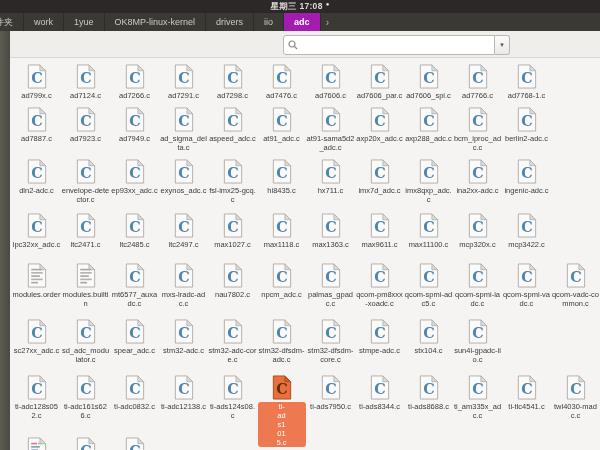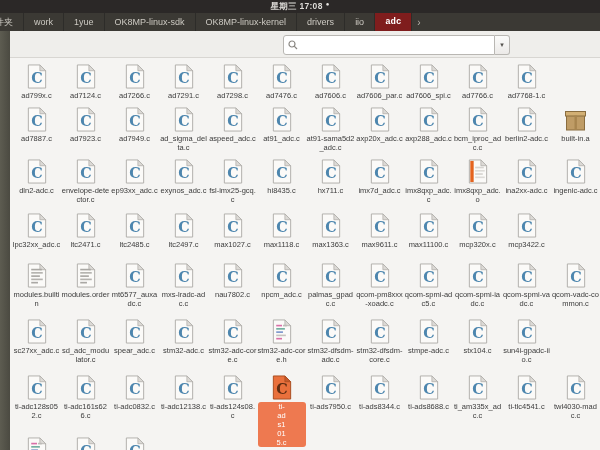--- a/index.html
+++ b/index.html
@@ -13,21 +13,21 @@
   .clock { display:flex; gap:3px; color:#dedcd8; font-size:8.5px;
     font-weight:bold; letter-spacing:.3px; cursor:default; }
   .clock .dot { font-size:6px; color:#e8e6e2; line-height:1; }
 
   
   .pathbar { position:absolute; left:0; top:13px; width:600px; height:18px;
     background:#3b3934; display:flex; align-items:stretch; overflow:hidden; z-index:4; }
   .tabs { display:flex; margin-left:-15px; }
   .tab { padding:0 10px; display:flex; align-items:center; font-size:9px;
     color:#ccc9c2; border-right:1px solid #2d2c29; white-space:nowrap; cursor:pointer; }
-  .tab.active { background:#7f1d1d; color:#ffffff; font-weight:bold;font-family:Liberation Mono, monospace; }
+  .tab.active { background:#a21caf; color:#ffffff; font-weight:bold; }
   .path-chevron { display:flex; align-items:center; padding:0 5px; color:#b5b2ab;
     font-size:10px; cursor:pointer; }
 
   
   .sidewall { position:absolute; left:0; top:31px; width:10px; height:419px;
     background:linear-gradient(90deg,#5d5c51,#4b4a41); }
 
   
   .window { position:absolute; left:10px; top:31px; width:590px; height:419px;
     background:#f5f4f2; }
@@ -79,23 +79,20 @@
   </div>
 
   <div class="tab">
     <span class="tab-label">work</span>
   </div>
 
   <div class="tab">
     <span class="tab-label">1yue</span>
   </div>
 
-  <div class="tab">
-    <span class="tab-label">OK8MP-linux-sdk</span>
-  </div>
 
   <div class="tab">
     <span class="tab-label">OK8MP-linux-kernel</span>
   </div>
 
   <div class="tab">
     <span class="tab-label">drivers</span>
   </div>
 
   <div class="tab">
@@ -367,30 +364,20 @@
     <div class="ficon">
               <svg width="20" height="25" viewBox="0 0 20 26">
                 <path d="M1 1 H13 L19 7 V25 H1 Z" fill="#fbfaf8" stroke="#b0aeaa"></path>
                 <path d="M13 1 V7 H19 Z" fill="#dcdad6" stroke="#b0aeaa" stroke-width="0.8"></path>
                 <text x="10" y="20" text-anchor="middle" font-family="'DejaVu Serif',serif" font-size="15" font-weight="bold" fill="#4d86ae">C</text>
               </svg>
             </div>
     <div class="flabel">berlin2-adc.c</div>
   </div>
 
-  <div class="file-item">
-    <div class="ficon">
-              <svg width="23" height="24" viewBox="0 0 23 24">
-                <rect x="2.5" y="7" width="18" height="15" fill="#bf9c66" stroke="#8a6d3f"></rect>
-                <rect x="1.5" y="3.5" width="20" height="4.5" fill="#d2af74" stroke="#8a6d3f"></rect>
-                <rect x="10.5" y="7.5" width="2.4" height="14" fill="#a8854f"></rect>
-              </svg>
-            </div>
-    <div class="flabel">built-in.a</div>
-  </div>
 </div>
         <div class="file-row">
   <div class="file-item">
     <div class="ficon">
               <svg width="20" height="25" viewBox="0 0 20 26">
                 <path d="M1 1 H13 L19 7 V25 H1 Z" fill="#fbfaf8" stroke="#b0aeaa"></path>
                 <path d="M13 1 V7 H19 Z" fill="#dcdad6" stroke="#b0aeaa" stroke-width="0.8"></path>
                 <text x="10" y="20" text-anchor="middle" font-family="'DejaVu Serif',serif" font-size="15" font-weight="bold" fill="#4d86ae">C</text>
               </svg>
             </div>
@@ -478,34 +465,20 @@
     <div class="ficon">
               <svg width="20" height="25" viewBox="0 0 20 26">
                 <path d="M1 1 H13 L19 7 V25 H1 Z" fill="#fbfaf8" stroke="#b0aeaa"></path>
                 <path d="M13 1 V7 H19 Z" fill="#dcdad6" stroke="#b0aeaa" stroke-width="0.8"></path>
                 <text x="10" y="20" text-anchor="middle" font-family="'DejaVu Serif',serif" font-size="15" font-weight="bold" fill="#4d86ae">C</text>
               </svg>
             </div>
     <div class="flabel">imx8qxp_adc.c</div>
   </div>
 
-  <div class="file-item">
-    <div class="ficon">
-              <svg width="20" height="25" viewBox="0 0 20 26">
-                <path d="M1 1 H13 L19 7 V25 H1 Z" fill="#fbfaf8" stroke="#b0aeaa"></path>
-                <path d="M13 1 V7 H19 Z" fill="#dcdad6" stroke="#b0aeaa" stroke-width="0.8"></path>
-                <rect x="2" y="2" width="3.5" height="22" fill="#e4641f"></rect>
-                <rect x="7" y="8" width="9" height="1.7" fill="#d6d4d0"></rect>
-                <rect x="7" y="11.4" width="10" height="1.7" fill="#dddbd7"></rect>
-                <rect x="7" y="14.8" width="8" height="1.7" fill="#d6d4d0"></rect>
-                <rect x="7" y="18.2" width="10" height="1.7" fill="#dddbd7"></rect>
-              </svg>
-            </div>
-    <div class="flabel">imx8qxp_adc.o</div>
-  </div>
 
   <div class="file-item">
     <div class="ficon">
               <svg width="20" height="25" viewBox="0 0 20 26">
                 <path d="M1 1 H13 L19 7 V25 H1 Z" fill="#fbfaf8" stroke="#b0aeaa"></path>
                 <path d="M13 1 V7 H19 Z" fill="#dcdad6" stroke="#b0aeaa" stroke-width="0.8"></path>
                 <text x="10" y="20" text-anchor="middle" font-family="'DejaVu Serif',serif" font-size="15" font-weight="bold" fill="#4d86ae">C</text>
               </svg>
             </div>
     <div class="flabel">ina2xx-adc.c</div>
@@ -651,36 +624,36 @@
               <svg width="20" height="25" viewBox="0 0 20 26">
                 <path d="M1 1 H13 L19 7 V25 H1 Z" fill="#fbfaf8" stroke="#b0aeaa"></path>
                 <path d="M13 1 V7 H19 Z" fill="#dcdad6" stroke="#b0aeaa" stroke-width="0.8"></path>
                 <rect x="4" y="6" width="11" height="1.7" fill="#aaa8a4"></rect>
                 <rect x="4" y="9.4" width="12" height="1.7" fill="#b4b2ae"></rect>
                 <rect x="4" y="12.8" width="9" height="1.7" fill="#aaa8a4"></rect>
                 <rect x="4" y="16.2" width="12" height="1.7" fill="#b4b2ae"></rect>
                 <rect x="4" y="19.6" width="7" height="1.7" fill="#aaa8a4"></rect>
               </svg>
             </div>
-    <div class="flabel">modules.builtin</div>
+    <div class="flabel">modules.order</div>
   </div>
 
   <div class="file-item">
     <div class="ficon">
               <svg width="20" height="25" viewBox="0 0 20 26">
                 <path d="M1 1 H13 L19 7 V25 H1 Z" fill="#fbfaf8" stroke="#b0aeaa"></path>
                 <path d="M13 1 V7 H19 Z" fill="#dcdad6" stroke="#b0aeaa" stroke-width="0.8"></path>
                 <rect x="4" y="6" width="11" height="1.7" fill="#aaa8a4"></rect>
                 <rect x="4" y="9.4" width="12" height="1.7" fill="#b4b2ae"></rect>
                 <rect x="4" y="12.8" width="9" height="1.7" fill="#aaa8a4"></rect>
                 <rect x="4" y="16.2" width="12" height="1.7" fill="#b4b2ae"></rect>
                 <rect x="4" y="19.6" width="7" height="1.7" fill="#aaa8a4"></rect>
               </svg>
             </div>
-    <div class="flabel">modules.order</div>
+    <div class="flabel">modules.builtin</div>
   </div>
 
   <div class="file-item">
     <div class="ficon">
               <svg width="20" height="25" viewBox="0 0 20 26">
                 <path d="M1 1 H13 L19 7 V25 H1 Z" fill="#fbfaf8" stroke="#b0aeaa"></path>
                 <path d="M13 1 V7 H19 Z" fill="#dcdad6" stroke="#b0aeaa" stroke-width="0.8"></path>
                 <text x="10" y="20" text-anchor="middle" font-family="'DejaVu Serif',serif" font-size="15" font-weight="bold" fill="#4d86ae">C</text>
               </svg>
             </div>
@@ -835,239 +808,224 @@
     <div class="ficon">
               <svg width="20" height="25" viewBox="0 0 20 26">
                 <path d="M1 1 H13 L19 7 V25 H1 Z" fill="#fbfaf8" stroke="#b0aeaa"></path>
                 <path d="M13 1 V7 H19 Z" fill="#dcdad6" stroke="#b0aeaa" stroke-width="0.8"></path>
                 <text x="10" y="20" text-anchor="middle" font-family="'DejaVu Serif',serif" font-size="15" font-weight="bold" fill="#4d86ae">C</text>
               </svg>
             </div>
     <div class="flabel">stm32-adc-core.c</div>
   </div>
 
+
+
+  <div class="file-item">
+    <div class="ficon">
+              <svg width="20" height="25" viewBox="0 0 20 26">
+                <path d="M1 1 H13 L19 7 V25 H1 Z" fill="#fbfaf8" stroke="#b0aeaa"></path>
+                <path d="M13 1 V7 H19 Z" fill="#dcdad6" stroke="#b0aeaa" stroke-width="0.8"></path>
+                <text x="10" y="20" text-anchor="middle" font-family="'DejaVu Serif',serif" font-size="15" font-weight="bold" fill="#4d86ae">C</text>
+              </svg>
+            </div>
+    <div class="flabel">stm32-dfsdm-adc.c</div>
+  </div>
+
+  <div class="file-item">
+    <div class="ficon">
+              <svg width="20" height="25" viewBox="0 0 20 26">
+                <path d="M1 1 H13 L19 7 V25 H1 Z" fill="#fbfaf8" stroke="#b0aeaa"></path>
+                <path d="M13 1 V7 H19 Z" fill="#dcdad6" stroke="#b0aeaa" stroke-width="0.8"></path>
+                <text x="10" y="20" text-anchor="middle" font-family="'DejaVu Serif',serif" font-size="15" font-weight="bold" fill="#4d86ae">C</text>
+              </svg>
+            </div>
+    <div class="flabel">stm32-dfsdm-core.c</div>
+  </div>
+
+  <div class="file-item">
+    <div class="ficon">
+              <svg width="20" height="25" viewBox="0 0 20 26">
+                <path d="M1 1 H13 L19 7 V25 H1 Z" fill="#fbfaf8" stroke="#b0aeaa"></path>
+                <path d="M13 1 V7 H19 Z" fill="#dcdad6" stroke="#b0aeaa" stroke-width="0.8"></path>
+                <text x="10" y="20" text-anchor="middle" font-family="'DejaVu Serif',serif" font-size="15" font-weight="bold" fill="#4d86ae">C</text>
+              </svg>
+            </div>
+    <div class="flabel">stmpe-adc.c</div>
+  </div>
+
+  <div class="file-item">
+    <div class="ficon">
+              <svg width="20" height="25" viewBox="0 0 20 26">
+                <path d="M1 1 H13 L19 7 V25 H1 Z" fill="#fbfaf8" stroke="#b0aeaa"></path>
+                <path d="M13 1 V7 H19 Z" fill="#dcdad6" stroke="#b0aeaa" stroke-width="0.8"></path>
+                <text x="10" y="20" text-anchor="middle" font-family="'DejaVu Serif',serif" font-size="15" font-weight="bold" fill="#4d86ae">C</text>
+              </svg>
+            </div>
+    <div class="flabel">stx104.c</div>
+  </div>
+
+  <div class="file-item">
+    <div class="ficon">
+              <svg width="20" height="25" viewBox="0 0 20 26">
+                <path d="M1 1 H13 L19 7 V25 H1 Z" fill="#fbfaf8" stroke="#b0aeaa"></path>
+                <path d="M13 1 V7 H19 Z" fill="#dcdad6" stroke="#b0aeaa" stroke-width="0.8"></path>
+                <text x="10" y="20" text-anchor="middle" font-family="'DejaVu Serif',serif" font-size="15" font-weight="bold" fill="#4d86ae">C</text>
+              </svg>
+            </div>
+    <div class="flabel">sun4i-gpadc-iio.c</div>
+  </div>
+</div>
+        <div class="file-row">
+  <div class="file-item">
+    <div class="ficon">
+              <svg width="20" height="25" viewBox="0 0 20 26">
+                <path d="M1 1 H13 L19 7 V25 H1 Z" fill="#fbfaf8" stroke="#b0aeaa"></path>
+                <path d="M13 1 V7 H19 Z" fill="#dcdad6" stroke="#b0aeaa" stroke-width="0.8"></path>
+                <text x="10" y="20" text-anchor="middle" font-family="'DejaVu Serif',serif" font-size="15" font-weight="bold" fill="#4d86ae">C</text>
+              </svg>
+            </div>
+    <div class="flabel">ti-adc128s052.c</div>
+  </div>
+
+  <div class="file-item">
+    <div class="ficon">
+              <svg width="20" height="25" viewBox="0 0 20 26">
+                <path d="M1 1 H13 L19 7 V25 H1 Z" fill="#fbfaf8" stroke="#b0aeaa"></path>
+                <path d="M13 1 V7 H19 Z" fill="#dcdad6" stroke="#b0aeaa" stroke-width="0.8"></path>
+                <text x="10" y="20" text-anchor="middle" font-family="'DejaVu Serif',serif" font-size="15" font-weight="bold" fill="#4d86ae">C</text>
+              </svg>
+            </div>
+    <div class="flabel">ti-adc161s626.c</div>
+  </div>
+
+  <div class="file-item">
+    <div class="ficon">
+              <svg width="20" height="25" viewBox="0 0 20 26">
+                <path d="M1 1 H13 L19 7 V25 H1 Z" fill="#fbfaf8" stroke="#b0aeaa"></path>
+                <path d="M13 1 V7 H19 Z" fill="#dcdad6" stroke="#b0aeaa" stroke-width="0.8"></path>
+                <text x="10" y="20" text-anchor="middle" font-family="'DejaVu Serif',serif" font-size="15" font-weight="bold" fill="#4d86ae">C</text>
+              </svg>
+            </div>
+    <div class="flabel">ti-adc0832.c</div>
+  </div>
+
+  <div class="file-item">
+    <div class="ficon">
+              <svg width="20" height="25" viewBox="0 0 20 26">
+                <path d="M1 1 H13 L19 7 V25 H1 Z" fill="#fbfaf8" stroke="#b0aeaa"></path>
+                <path d="M13 1 V7 H19 Z" fill="#dcdad6" stroke="#b0aeaa" stroke-width="0.8"></path>
+                <text x="10" y="20" text-anchor="middle" font-family="'DejaVu Serif',serif" font-size="15" font-weight="bold" fill="#4d86ae">C</text>
+              </svg>
+            </div>
+    <div class="flabel">ti-adc12138.c</div>
+  </div>
+
+  <div class="file-item">
+    <div class="ficon">
+              <svg width="20" height="25" viewBox="0 0 20 26">
+                <path d="M1 1 H13 L19 7 V25 H1 Z" fill="#fbfaf8" stroke="#b0aeaa"></path>
+                <path d="M13 1 V7 H19 Z" fill="#dcdad6" stroke="#b0aeaa" stroke-width="0.8"></path>
+                <text x="10" y="20" text-anchor="middle" font-family="'DejaVu Serif',serif" font-size="15" font-weight="bold" fill="#4d86ae">C</text>
+              </svg>
+            </div>
+    <div class="flabel">ti-ads124s08.c</div>
+  </div>
+
+  <div class="file-item selected">
+    <div class="ficon">
+              <svg width="20" height="25" viewBox="0 0 20 26">
+                <path d="M1 1 H13 L19 7 V25 H1 Z" fill="#e9703c" stroke="#a84c1f"></path>
+                <path d="M13 1 V7 H19 Z" fill="#c55a2c" stroke="#a84c1f" stroke-width="0.8"></path>
+                <text x="10" y="20" text-anchor="middle" font-family="'DejaVu Serif',serif" font-size="15" font-weight="bold" fill="#5f2d12">C</text>
+              </svg>
+            </div>
+    <div class="flabel">ti-ads1015.c</div>
+  </div>
+
+  <div class="file-item">
+    <div class="ficon">
+              <svg width="20" height="25" viewBox="0 0 20 26">
+                <path d="M1 1 H13 L19 7 V25 H1 Z" fill="#fbfaf8" stroke="#b0aeaa"></path>
+                <path d="M13 1 V7 H19 Z" fill="#dcdad6" stroke="#b0aeaa" stroke-width="0.8"></path>
+                <text x="10" y="20" text-anchor="middle" font-family="'DejaVu Serif',serif" font-size="15" font-weight="bold" fill="#4d86ae">C</text>
+              </svg>
+            </div>
+    <div class="flabel">ti-ads7950.c</div>
+  </div>
+
+  <div class="file-item">
+    <div class="ficon">
+              <svg width="20" height="25" viewBox="0 0 20 26">
+                <path d="M1 1 H13 L19 7 V25 H1 Z" fill="#fbfaf8" stroke="#b0aeaa"></path>
+                <path d="M13 1 V7 H19 Z" fill="#dcdad6" stroke="#b0aeaa" stroke-width="0.8"></path>
+                <text x="10" y="20" text-anchor="middle" font-family="'DejaVu Serif',serif" font-size="15" font-weight="bold" fill="#4d86ae">C</text>
+              </svg>
+            </div>
+    <div class="flabel">ti-ads8344.c</div>
+  </div>
+
+  <div class="file-item">
+    <div class="ficon">
+              <svg width="20" height="25" viewBox="0 0 20 26">
+                <path d="M1 1 H13 L19 7 V25 H1 Z" fill="#fbfaf8" stroke="#b0aeaa"></path>
+                <path d="M13 1 V7 H19 Z" fill="#dcdad6" stroke="#b0aeaa" stroke-width="0.8"></path>
+                <text x="10" y="20" text-anchor="middle" font-family="'DejaVu Serif',serif" font-size="15" font-weight="bold" fill="#4d86ae">C</text>
+              </svg>
+            </div>
+    <div class="flabel">ti-ads8688.c</div>
+  </div>
+
+  <div class="file-item">
+    <div class="ficon">
+              <svg width="20" height="25" viewBox="0 0 20 26">
+                <path d="M1 1 H13 L19 7 V25 H1 Z" fill="#fbfaf8" stroke="#b0aeaa"></path>
+                <path d="M13 1 V7 H19 Z" fill="#dcdad6" stroke="#b0aeaa" stroke-width="0.8"></path>
+                <text x="10" y="20" text-anchor="middle" font-family="'DejaVu Serif',serif" font-size="15" font-weight="bold" fill="#4d86ae">C</text>
+              </svg>
+            </div>
+    <div class="flabel">ti_am335x_adc.c</div>
+  </div>
+
+  <div class="file-item">
+    <div class="ficon">
+              <svg width="20" height="25" viewBox="0 0 20 26">
+                <path d="M1 1 H13 L19 7 V25 H1 Z" fill="#fbfaf8" stroke="#b0aeaa"></path>
+                <path d="M13 1 V7 H19 Z" fill="#dcdad6" stroke="#b0aeaa" stroke-width="0.8"></path>
+                <text x="10" y="20" text-anchor="middle" font-family="'DejaVu Serif',serif" font-size="15" font-weight="bold" fill="#4d86ae">C</text>
+              </svg>
+            </div>
+    <div class="flabel">ti-tlc4541.c</div>
+  </div>
+
+  <div class="file-item">
+    <div class="ficon">
+              <svg width="20" height="25" viewBox="0 0 20 26">
+                <path d="M1 1 H13 L19 7 V25 H1 Z" fill="#fbfaf8" stroke="#b0aeaa"></path>
+                <path d="M13 1 V7 H19 Z" fill="#dcdad6" stroke="#b0aeaa" stroke-width="0.8"></path>
+                <text x="10" y="20" text-anchor="middle" font-family="'DejaVu Serif',serif" font-size="15" font-weight="bold" fill="#4d86ae">C</text>
+              </svg>
+            </div>
+    <div class="flabel">twl4030-madc.c</div>
+  </div>
+</div>
+        <div class="file-row">
   <div class="file-item">
     <div class="ficon">
               <svg width="20" height="25" viewBox="0 0 20 26">
                 <path d="M1 1 H13 L19 7 V25 H1 Z" fill="#fbfaf8" stroke="#b0aeaa"></path>
                 <path d="M13 1 V7 H19 Z" fill="#dcdad6" stroke="#b0aeaa" stroke-width="0.8"></path>
                 <rect x="4" y="6" width="6" height="1.7" fill="#d96fa8"></rect>
                 <rect x="11" y="6" width="4" height="1.7" fill="#bdbbb7"></rect>
                 <rect x="4" y="9.4" width="9" height="1.7" fill="#6fae9e"></rect>
                 <rect x="4" y="12.8" width="7" height="1.7" fill="#7a95cc"></rect>
                 <rect x="4" y="16.2" width="10" height="1.7" fill="#c6c4c0"></rect>
                 <rect x="4" y="19.6" width="6" height="1.7" fill="#d96fa8"></rect>
               </svg>
             </div>
-    <div class="flabel">stm32-adc-core.h</div>
-  </div>
-
-
-  <div class="file-item">
-    <div class="ficon">
-              <svg width="20" height="25" viewBox="0 0 20 26">
-                <path d="M1 1 H13 L19 7 V25 H1 Z" fill="#fbfaf8" stroke="#b0aeaa"></path>
-                <path d="M13 1 V7 H19 Z" fill="#dcdad6" stroke="#b0aeaa" stroke-width="0.8"></path>
-                <text x="10" y="20" text-anchor="middle" font-family="'DejaVu Serif',serif" font-size="15" font-weight="bold" fill="#4d86ae">C</text>
-              </svg>
-            </div>
-    <div class="flabel">stm32-dfsdm-adc.c</div>
-  </div>
-
-  <div class="file-item">
-    <div class="ficon">
-              <svg width="20" height="25" viewBox="0 0 20 26">
-                <path d="M1 1 H13 L19 7 V25 H1 Z" fill="#fbfaf8" stroke="#b0aeaa"></path>
-                <path d="M13 1 V7 H19 Z" fill="#dcdad6" stroke="#b0aeaa" stroke-width="0.8"></path>
-                <text x="10" y="20" text-anchor="middle" font-family="'DejaVu Serif',serif" font-size="15" font-weight="bold" fill="#4d86ae">C</text>
-              </svg>
-            </div>
-    <div class="flabel">stm32-dfsdm-core.c</div>
-  </div>
-
-  <div class="file-item">
-    <div class="ficon">
-              <svg width="20" height="25" viewBox="0 0 20 26">
-                <path d="M1 1 H13 L19 7 V25 H1 Z" fill="#fbfaf8" stroke="#b0aeaa"></path>
-                <path d="M13 1 V7 H19 Z" fill="#dcdad6" stroke="#b0aeaa" stroke-width="0.8"></path>
-                <text x="10" y="20" text-anchor="middle" font-family="'DejaVu Serif',serif" font-size="15" font-weight="bold" fill="#4d86ae">C</text>
-              </svg>
-            </div>
-    <div class="flabel">stmpe-adc.c</div>
-  </div>
-
-  <div class="file-item">
-    <div class="ficon">
-              <svg width="20" height="25" viewBox="0 0 20 26">
-                <path d="M1 1 H13 L19 7 V25 H1 Z" fill="#fbfaf8" stroke="#b0aeaa"></path>
-                <path d="M13 1 V7 H19 Z" fill="#dcdad6" stroke="#b0aeaa" stroke-width="0.8"></path>
-                <text x="10" y="20" text-anchor="middle" font-family="'DejaVu Serif',serif" font-size="15" font-weight="bold" fill="#4d86ae">C</text>
-              </svg>
-            </div>
-    <div class="flabel">stx104.c</div>
-  </div>
-
-  <div class="file-item">
-    <div class="ficon">
-              <svg width="20" height="25" viewBox="0 0 20 26">
-                <path d="M1 1 H13 L19 7 V25 H1 Z" fill="#fbfaf8" stroke="#b0aeaa"></path>
-                <path d="M13 1 V7 H19 Z" fill="#dcdad6" stroke="#b0aeaa" stroke-width="0.8"></path>
-                <text x="10" y="20" text-anchor="middle" font-family="'DejaVu Serif',serif" font-size="15" font-weight="bold" fill="#4d86ae">C</text>
-              </svg>
-            </div>
-    <div class="flabel">sun4i-gpadc-iio.c</div>
-  </div>
-</div>
-        <div class="file-row">
-  <div class="file-item">
-    <div class="ficon">
-              <svg width="20" height="25" viewBox="0 0 20 26">
-                <path d="M1 1 H13 L19 7 V25 H1 Z" fill="#fbfaf8" stroke="#b0aeaa"></path>
-                <path d="M13 1 V7 H19 Z" fill="#dcdad6" stroke="#b0aeaa" stroke-width="0.8"></path>
-                <text x="10" y="20" text-anchor="middle" font-family="'DejaVu Serif',serif" font-size="15" font-weight="bold" fill="#4d86ae">C</text>
-              </svg>
-            </div>
-    <div class="flabel">ti-adc128s052.c</div>
-  </div>
-
-  <div class="file-item">
-    <div class="ficon">
-              <svg width="20" height="25" viewBox="0 0 20 26">
-                <path d="M1 1 H13 L19 7 V25 H1 Z" fill="#fbfaf8" stroke="#b0aeaa"></path>
-                <path d="M13 1 V7 H19 Z" fill="#dcdad6" stroke="#b0aeaa" stroke-width="0.8"></path>
-                <text x="10" y="20" text-anchor="middle" font-family="'DejaVu Serif',serif" font-size="15" font-weight="bold" fill="#4d86ae">C</text>
-              </svg>
-            </div>
-    <div class="flabel">ti-adc161s626.c</div>
-  </div>
-
-  <div class="file-item">
-    <div class="ficon">
-              <svg width="20" height="25" viewBox="0 0 20 26">
-                <path d="M1 1 H13 L19 7 V25 H1 Z" fill="#fbfaf8" stroke="#b0aeaa"></path>
-                <path d="M13 1 V7 H19 Z" fill="#dcdad6" stroke="#b0aeaa" stroke-width="0.8"></path>
-                <text x="10" y="20" text-anchor="middle" font-family="'DejaVu Serif',serif" font-size="15" font-weight="bold" fill="#4d86ae">C</text>
-              </svg>
-            </div>
-    <div class="flabel">ti-adc0832.c</div>
-  </div>
-
-  <div class="file-item">
-    <div class="ficon">
-              <svg width="20" height="25" viewBox="0 0 20 26">
-                <path d="M1 1 H13 L19 7 V25 H1 Z" fill="#fbfaf8" stroke="#b0aeaa"></path>
-                <path d="M13 1 V7 H19 Z" fill="#dcdad6" stroke="#b0aeaa" stroke-width="0.8"></path>
-                <text x="10" y="20" text-anchor="middle" font-family="'DejaVu Serif',serif" font-size="15" font-weight="bold" fill="#4d86ae">C</text>
-              </svg>
-            </div>
-    <div class="flabel">ti-adc12138.c</div>
-  </div>
-
-  <div class="file-item">
-    <div class="ficon">
-              <svg width="20" height="25" viewBox="0 0 20 26">
-                <path d="M1 1 H13 L19 7 V25 H1 Z" fill="#fbfaf8" stroke="#b0aeaa"></path>
-                <path d="M13 1 V7 H19 Z" fill="#dcdad6" stroke="#b0aeaa" stroke-width="0.8"></path>
-                <text x="10" y="20" text-anchor="middle" font-family="'DejaVu Serif',serif" font-size="15" font-weight="bold" fill="#4d86ae">C</text>
-              </svg>
-            </div>
-    <div class="flabel">ti-ads124s08.c</div>
-  </div>
-
-  <div class="file-item selected">
-    <div class="ficon">
-              <svg width="20" height="25" viewBox="0 0 20 26">
-                <path d="M1 1 H13 L19 7 V25 H1 Z" fill="#e9703c" stroke="#a84c1f"></path>
-                <path d="M13 1 V7 H19 Z" fill="#c55a2c" stroke="#a84c1f" stroke-width="0.8"></path>
-                <text x="10" y="20" text-anchor="middle" font-family="'DejaVu Serif',serif" font-size="15" font-weight="bold" fill="#5f2d12">C</text>
-              </svg>
-            </div>
-    <div class="flabel">ti-ads1015.c</div>
-  </div>
-
-  <div class="file-item">
-    <div class="ficon">
-              <svg width="20" height="25" viewBox="0 0 20 26">
-                <path d="M1 1 H13 L19 7 V25 H1 Z" fill="#fbfaf8" stroke="#b0aeaa"></path>
-                <path d="M13 1 V7 H19 Z" fill="#dcdad6" stroke="#b0aeaa" stroke-width="0.8"></path>
-                <text x="10" y="20" text-anchor="middle" font-family="'DejaVu Serif',serif" font-size="15" font-weight="bold" fill="#4d86ae">C</text>
-              </svg>
-            </div>
-    <div class="flabel">ti-ads7950.c</div>
-  </div>
-
-  <div class="file-item">
-    <div class="ficon">
-              <svg width="20" height="25" viewBox="0 0 20 26">
-                <path d="M1 1 H13 L19 7 V25 H1 Z" fill="#fbfaf8" stroke="#b0aeaa"></path>
-                <path d="M13 1 V7 H19 Z" fill="#dcdad6" stroke="#b0aeaa" stroke-width="0.8"></path>
-                <text x="10" y="20" text-anchor="middle" font-family="'DejaVu Serif',serif" font-size="15" font-weight="bold" fill="#4d86ae">C</text>
-              </svg>
-            </div>
-    <div class="flabel">ti-ads8344.c</div>
-  </div>
-
-  <div class="file-item">
-    <div class="ficon">
-              <svg width="20" height="25" viewBox="0 0 20 26">
-                <path d="M1 1 H13 L19 7 V25 H1 Z" fill="#fbfaf8" stroke="#b0aeaa"></path>
-                <path d="M13 1 V7 H19 Z" fill="#dcdad6" stroke="#b0aeaa" stroke-width="0.8"></path>
-                <text x="10" y="20" text-anchor="middle" font-family="'DejaVu Serif',serif" font-size="15" font-weight="bold" fill="#4d86ae">C</text>
-              </svg>
-            </div>
-    <div class="flabel">ti-ads8688.c</div>
-  </div>
-
-  <div class="file-item">
-    <div class="ficon">
-              <svg width="20" height="25" viewBox="0 0 20 26">
-                <path d="M1 1 H13 L19 7 V25 H1 Z" fill="#fbfaf8" stroke="#b0aeaa"></path>
-                <path d="M13 1 V7 H19 Z" fill="#dcdad6" stroke="#b0aeaa" stroke-width="0.8"></path>
-                <text x="10" y="20" text-anchor="middle" font-family="'DejaVu Serif',serif" font-size="15" font-weight="bold" fill="#4d86ae">C</text>
-              </svg>
-            </div>
-    <div class="flabel">ti_am335x_adc.c</div>
-  </div>
-
-  <div class="file-item">
-    <div class="ficon">
-              <svg width="20" height="25" viewBox="0 0 20 26">
-                <path d="M1 1 H13 L19 7 V25 H1 Z" fill="#fbfaf8" stroke="#b0aeaa"></path>
-                <path d="M13 1 V7 H19 Z" fill="#dcdad6" stroke="#b0aeaa" stroke-width="0.8"></path>
-                <text x="10" y="20" text-anchor="middle" font-family="'DejaVu Serif',serif" font-size="15" font-weight="bold" fill="#4d86ae">C</text>
-              </svg>
-            </div>
-    <div class="flabel">ti-tlc4541.c</div>
-  </div>
-
-  <div class="file-item">
-    <div class="ficon">
-              <svg width="20" height="25" viewBox="0 0 20 26">
-                <path d="M1 1 H13 L19 7 V25 H1 Z" fill="#fbfaf8" stroke="#b0aeaa"></path>
-                <path d="M13 1 V7 H19 Z" fill="#dcdad6" stroke="#b0aeaa" stroke-width="0.8"></path>
-                <text x="10" y="20" text-anchor="middle" font-family="'DejaVu Serif',serif" font-size="15" font-weight="bold" fill="#4d86ae">C</text>
-              </svg>
-            </div>
-    <div class="flabel">twl4030-madc.c</div>
-  </div>
-</div>
-        <div class="file-row">
-  <div class="file-item">
-    <div class="ficon">
-              <svg width="20" height="25" viewBox="0 0 20 26">
-                <path d="M1 1 H13 L19 7 V25 H1 Z" fill="#fbfaf8" stroke="#b0aeaa"></path>
-                <path d="M13 1 V7 H19 Z" fill="#dcdad6" stroke="#b0aeaa" stroke-width="0.8"></path>
-                <rect x="4" y="6" width="6" height="1.7" fill="#d96fa8"></rect>
-                <rect x="11" y="6" width="4" height="1.7" fill="#bdbbb7"></rect>
-                <rect x="4" y="9.4" width="9" height="1.7" fill="#6fae9e"></rect>
-                <rect x="4" y="12.8" width="7" height="1.7" fill="#7a95cc"></rect>
-                <rect x="4" y="16.2" width="10" height="1.7" fill="#c6c4c0"></rect>
-                <rect x="4" y="19.6" width="6" height="1.7" fill="#d96fa8"></rect>
-              </svg>
-            </div>
     <div class="flabel"></div>
   </div>
 
   <div class="file-item">
     <div class="ficon">
               <svg width="20" height="25" viewBox="0 0 20 26">
                 <path d="M1 1 H13 L19 7 V25 H1 Z" fill="#fbfaf8" stroke="#b0aeaa"></path>
                 <path d="M13 1 V7 H19 Z" fill="#dcdad6" stroke="#b0aeaa" stroke-width="0.8"></path>
                 <text x="10" y="20" text-anchor="middle" font-family="'DejaVu Serif',serif" font-size="15" font-weight="bold" fill="#4d86ae">C</text>
               </svg>

